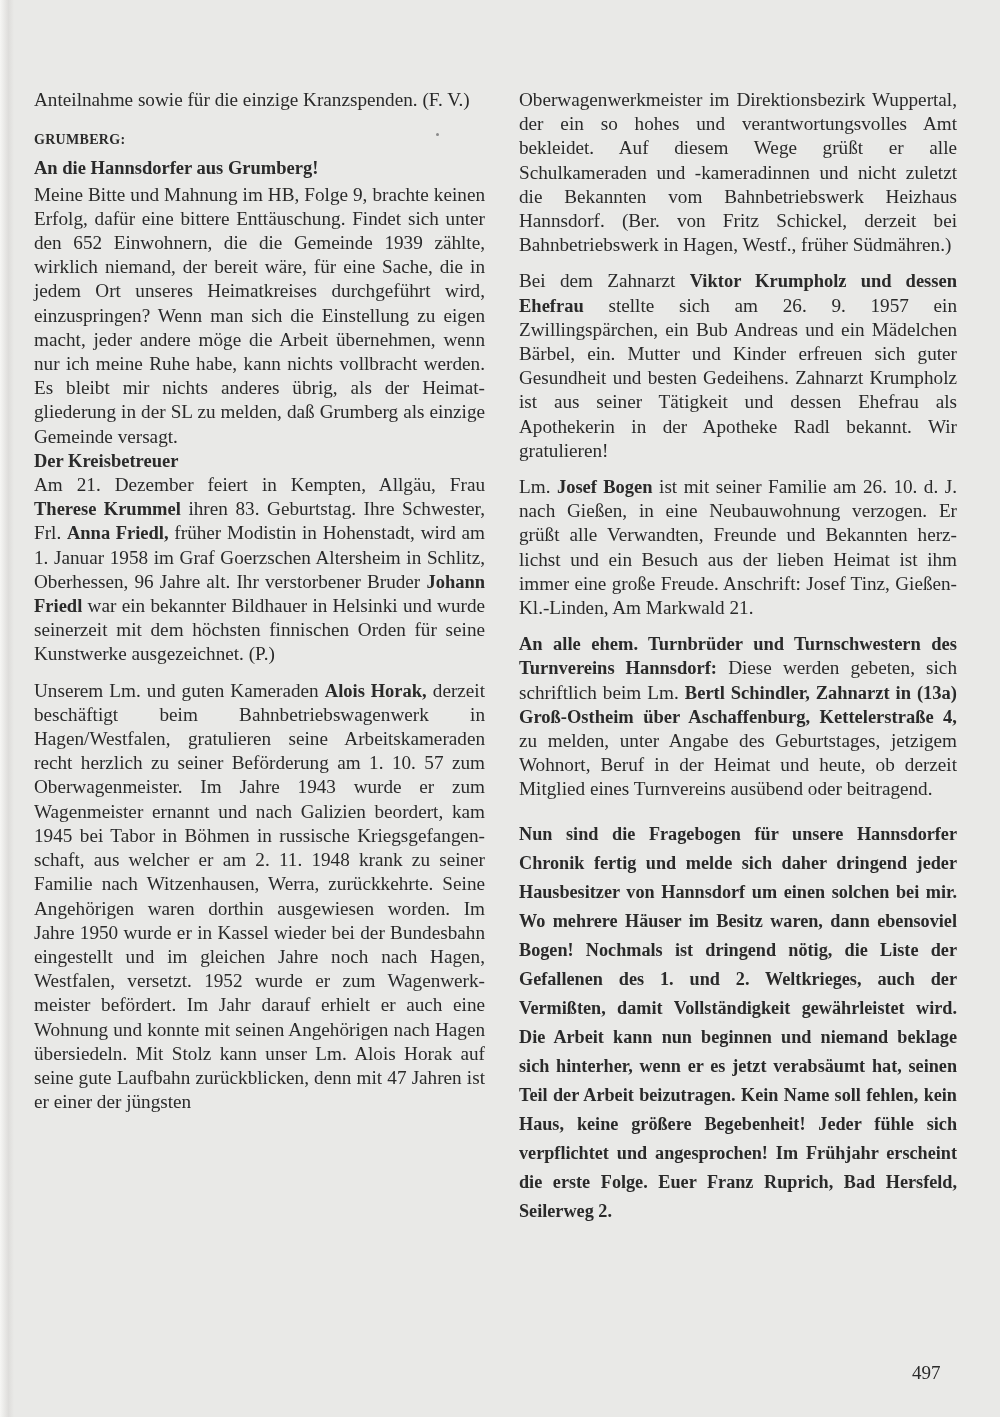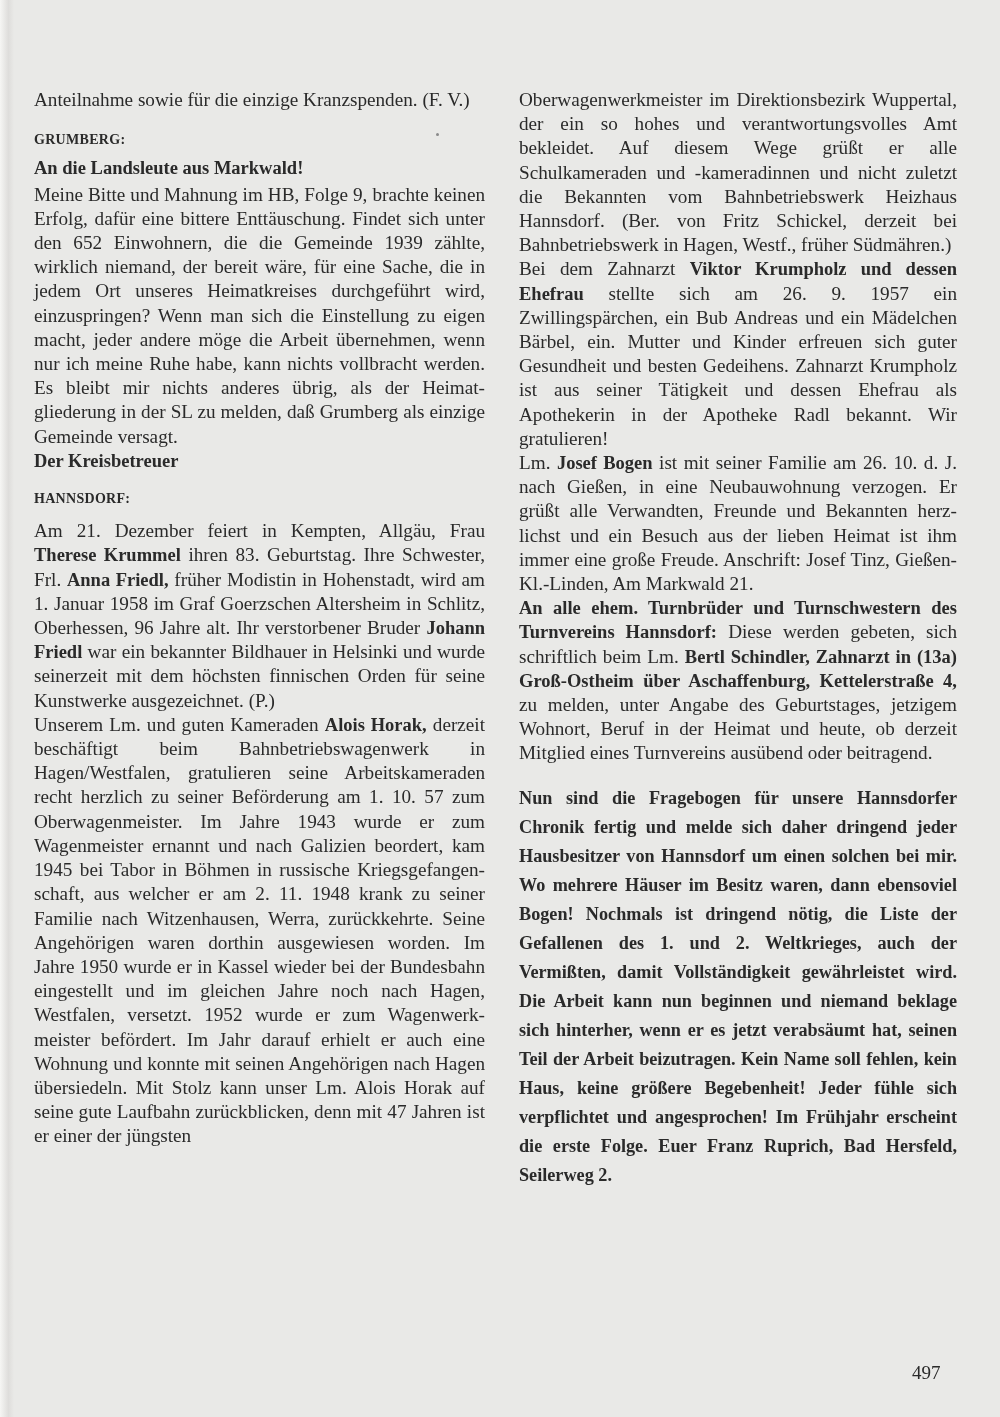--- a/index.html
+++ b/index.html
@@ -20,21 +20,21 @@
     top: 88px;
     width: 451px;
     font-size: 19.2px;
     line-height: 24.2px;
     text-align: justify;
     hyphens: manual;
   }
   .col-left { left: 34px; }
   .col-right { left: 519px; width: 438px; }
   p { margin: 0; }
-  .gap { }
+  .gap { margin-top: 12px; }
   .heading {
     font-weight: bold;
     font-size: 14px;
     letter-spacing: 0.3px;
     margin-top: 16px;
     margin-bottom: 4px;
   }
   .subheading {
     font-weight: bold;
     font-size: 18.5px;
@@ -58,25 +58,24 @@
 </head>
 <body>
 
 <div class="edge"></div>
 <div class="dot" style="left:436px;top:133px;"></div>
 
 <div class="col col-left">
   <p>Anteilnahme sowie für die einzige Kranz­spenden. (F. V.)</p>
 
   <div class="heading">GRUMBERG:</div>
-  <div class="subheading">An die Landsleute aus Markwald!</div>
+  <div class="subheading">An die Hannsdorfer aus Grumberg!</div>
   <p>Meine Bitte und Mahnung im HB, Folge 9, brachte keinen Erfolg, dafür eine bittere Enttäuschung. Findet sich unter den 652 Einwohnern, die die Gemeinde 1939 zählte, wirklich niemand, der bereit wäre, für eine Sache, die in jedem Ort unseres Heimat­kreises durchgeführt wird, einzuspringen? Wenn man sich die Einstellung zu eigen macht, jeder andere möge die Arbeit über­nehmen, wenn nur ich meine Ruhe habe, kann nichts vollbracht werden. Es bleibt mir nichts anderes übrig, als der Heimat­gliederung in der SL zu melden, daß Grumberg als einzige Gemeinde versagt.</p>
   <div class="signature">Der Kreisbetreuer</div>
 
-  <div class="heading" style="margin-top:14px;margin-bottom:8px;">HANNSDORF:</div>
   <p><span>Am 21. Dezember feiert in Kempten, All­gäu, Frau </span><b>Therese Krummel</b><span> ihren 83. Ge­burtstag. Ihre Schwester, Frl. </span><b>Anna Friedl,</b><span> früher Modistin in Hohenstadt, wird am 1. Januar 1958 im Graf Goerzschen Alters­heim in Schlitz, Oberhessen, 96 Jahre alt. Ihr verstorbener Bruder </span><b>Johann Friedl</b><span> war ein bekannter Bildhauer in Helsinki und wurde seinerzeit mit dem höchsten finni­schen Orden für seine Kunstwerke ausge­zeichnet. (P.)</span></p>
 
   <p class="gap"><span>Unserem Lm. und guten Kameraden </span><b>Alois Horak,</b><span> derzeit beschäftigt beim Bahnbe­triebswagenwerk in Hagen/Westfalen, gra­tulieren seine Arbeitskameraden recht herzlich zu seiner Beförderung am 1. 10. 57 zum Oberwagenmeister. Im Jahre 1943 wurde er zum Wagenmeister ernannt und nach Galizien beordert, kam 1945 bei Tabor in Böhmen in russische Kriegsgefangen­schaft, aus welcher er am 2. 11. 1948 krank zu seiner Familie nach Witzenhausen, Werra, zurückkehrte. Seine Angehörigen waren dorthin ausgewiesen worden. Im Jahre 1950 wurde er in Kassel wieder bei der Bundesbahn eingestellt und im glei­chen Jahre noch nach Hagen, Westfalen, versetzt. 1952 wurde er zum Wagenwerk­meister befördert. Im Jahr darauf erhielt er auch eine Wohnung und konnte mit sei­nen Angehörigen nach Hagen übersiedeln. Mit Stolz kann unser Lm. Alois Horak auf seine gute Laufbahn zurückblicken, denn mit 47 Jahren ist er einer der jüngsten</span></p>
 </div>
 
 <div class="col col-right">
   <p>Oberwagenwerkmeister im Direktionsbe­zirk Wuppertal, der ein so hohes und ver­antwortungsvolles Amt bekleidet. Auf die­sem Wege grüßt er alle Schulkameraden und -kameradinnen und nicht zuletzt die Bekannten vom Bahnbetriebswerk Heiz­haus Hannsdorf. (Ber. von Fritz Schickel, derzeit bei Bahnbetriebswerk in Hagen, Westf., früher Südmähren.)</p>
 
   <p class="gap"><span>Bei dem Zahnarzt </span><b>Viktor Krumpholz und dessen Ehefrau</b><span> stellte sich am 26. 9. 1957 ein Zwillingspärchen, ein Bub Andreas und ein Mädelchen Bärbel, ein. Mutter und Kinder erfreuen sich guter Gesundheit und besten Gedeihens. Zahnarzt Krumpholz ist aus seiner Tätigkeit und dessen Ehefrau als Apothekerin in der Apotheke Radl be­kannt. Wir gratulieren!</span></p>
 

